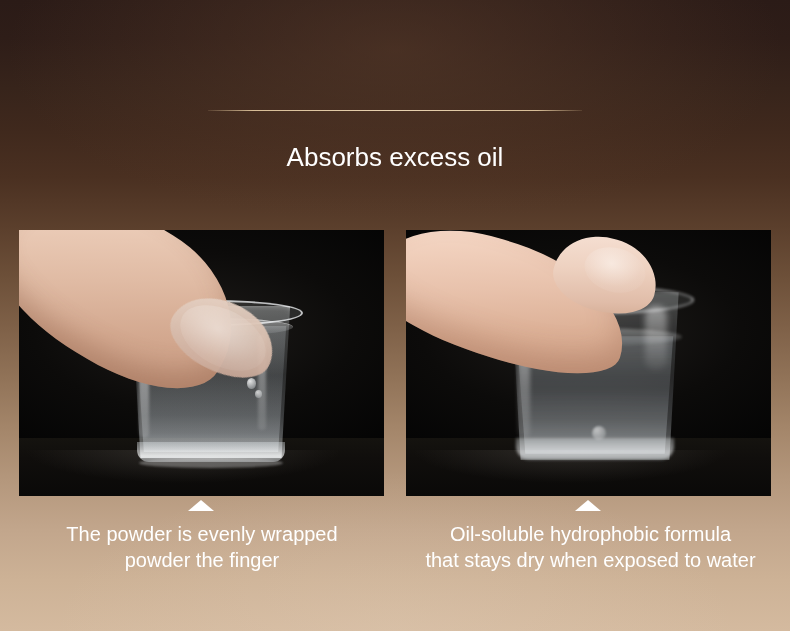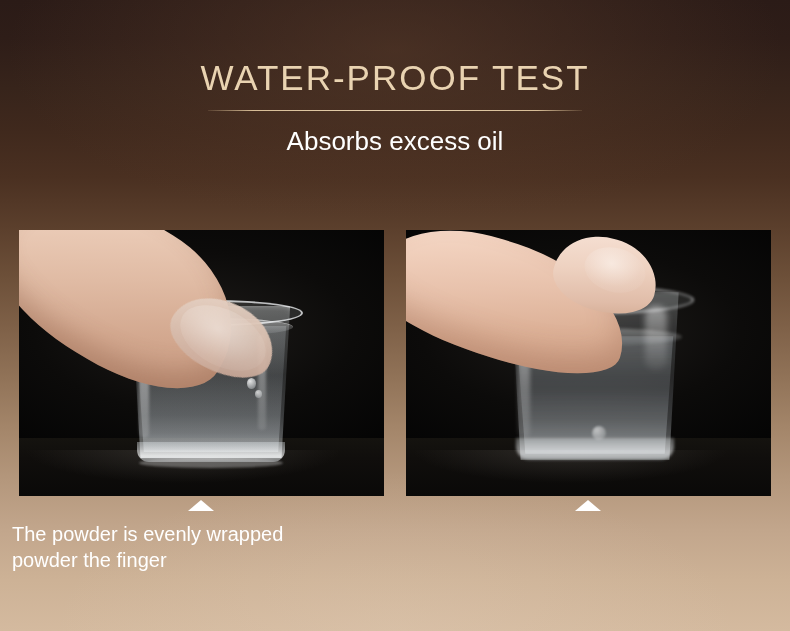--- a/index.html
+++ b/index.html
@@ -82,20 +82,21 @@
     width: 790px;
     text-align: center;
     color: #ffffff;
     font-size: 26px;
     line-height: 34px;
     font-weight: 400;
   }
   .subtitle-line {
     display: block;
     white-space: nowrap;
+    margin-top: 16px;
   }
 
   
   .photos {
     position: absolute;
     top: 230px;
     left: 19px;
     width: 752px;
     height: 266px;
     display: flex;
@@ -412,37 +413,36 @@
     border-right: 13px solid transparent;
     border-bottom: 11px solid #ffffff;
     top: 500px;
   }
   .pointer.left  { left: 188px; }
   .pointer.right { left: 575px; }
 
   .caption {
     position: absolute;
     top: 521px;
-    text-align: left;
+    text-align: center;
     color: #ffffff;
     font-size: 20px;
     line-height: 26px;
     font-weight: 400;
   }
   .caption.left  { left: 12px;  width: 380px; }
   .caption.right { left: 398px; width: 385px; }
   .caption-line { display: block; white-space: nowrap; }
 </style>
 </head>
 <body>
 
 <div class="page">
   <div class="content">
 
-    <div class="title">WATER-PROOF TEST</div>
 
     <div class="title-rule"></div>
 
     <div class="subtitle">
       <span class="subtitle-line">Absorbs excess oil</span>
     </div>
 
     <div class="photos">
 
       <div class="photo">
@@ -484,15 +484,19 @@
     </div>
 
     <div class="pointer left"></div>
     <div class="pointer right"></div>
 
     <div class="caption left">
       <span class="caption-line">The powder is evenly wrapped</span>
       <span class="caption-line">powder the finger</span>
     </div>
 
+    <div class="caption right">
+      <span class="caption-line">Oil-soluble hydrophobic formula</span>
+      <span class="caption-line">that stays dry when exposed to water</span>
+    </div>
 
   </div>
 </div>
 
 </body></html>

